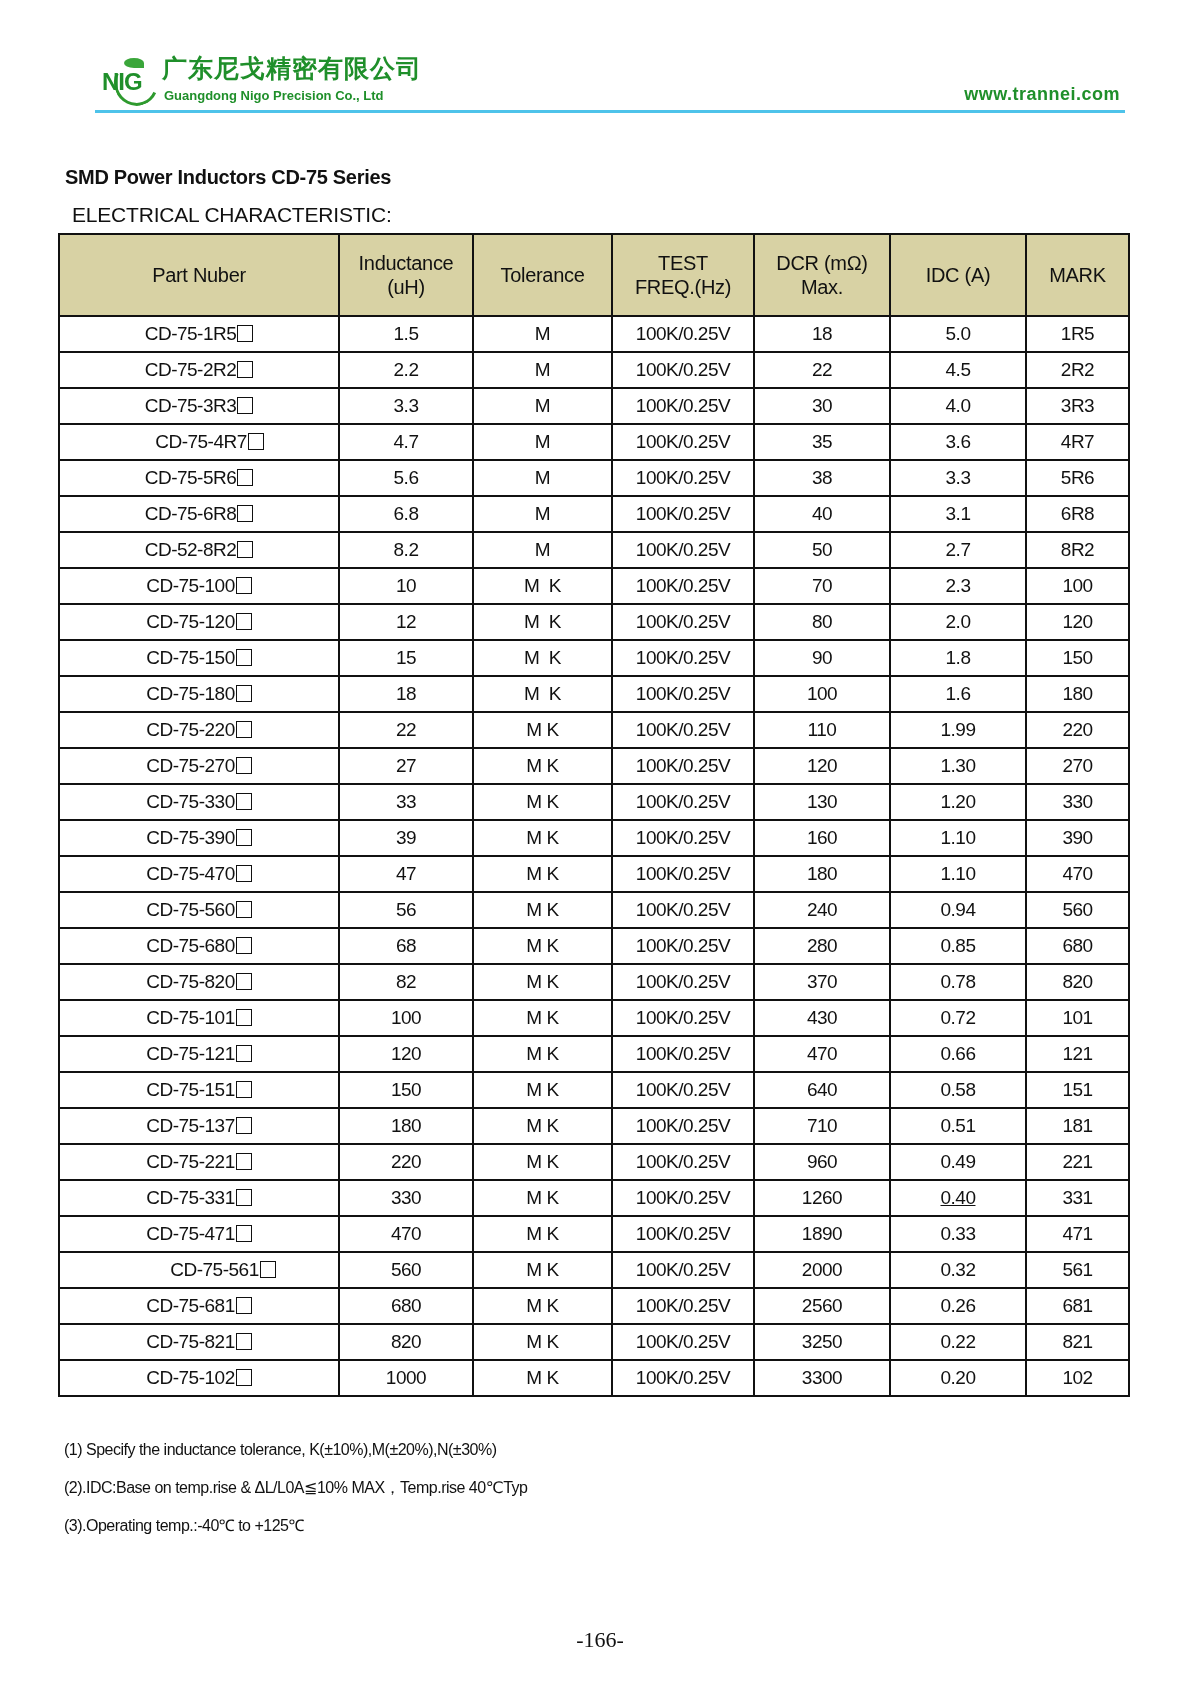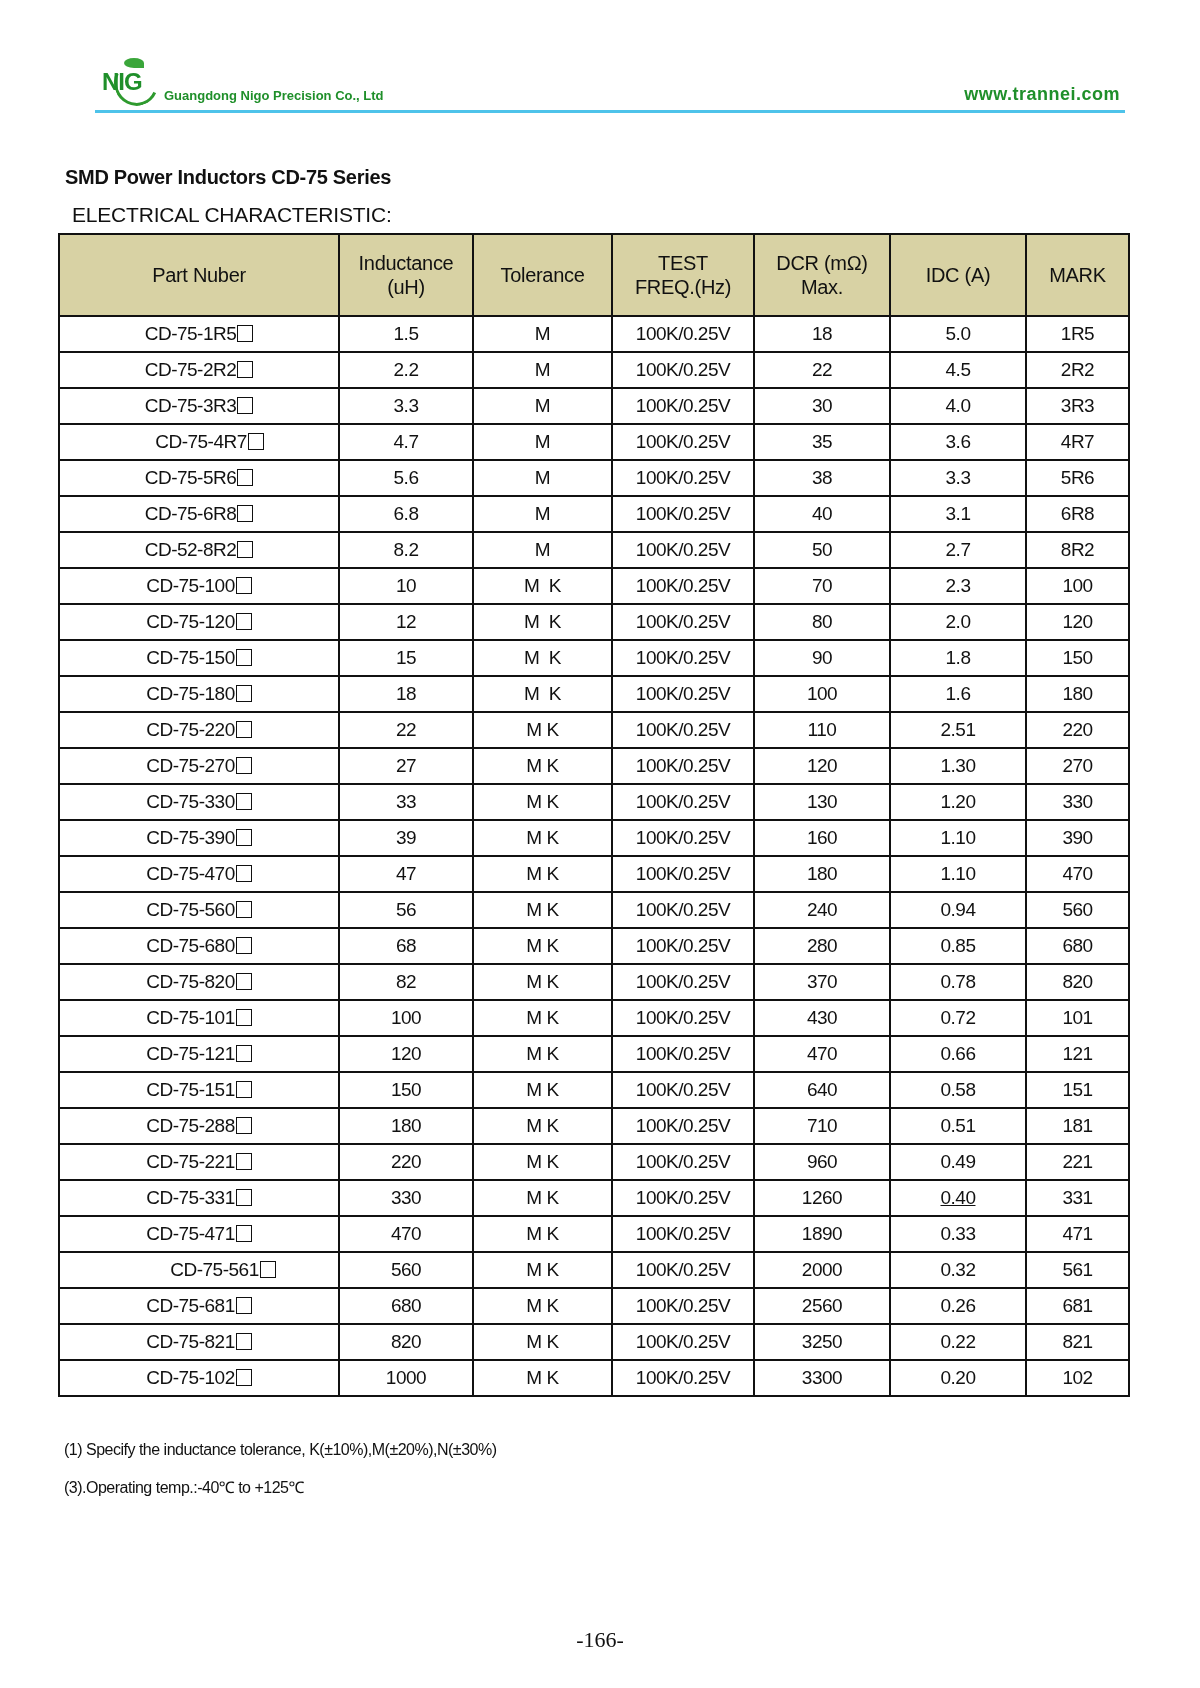--- a/index.html
+++ b/index.html
@@ -29,20 +29,21 @@
 </style>
 </head>
 <body>
 
 <div class="header">
   <div class="logo-mark">
     <div class="arc"></div>
     <div class="leaf"></div>
     <span class="nig">NIG</span>
   </div>
+  <div class="company-cn">广东尼戈精密有限公司</div>
   <div class="company-en">Guangdong Nigo Precision Co., Ltd</div>
   <div class="website">www.trannei.com</div>
   <div class="rule"></div>
 </div>
 
 <div class="title">SMD Power Inductors  CD-75 Series</div>
 <div class="subtitle">ELECTRICAL CHARACTERISTIC:</div>
 
 <table class="spec">
   <colgroup>
@@ -181,21 +182,21 @@
         <td><span style="white-space: pre;">100</span></td>
         <td><span style="white-space: pre;">1.6</span></td>
         <td><span style="white-space: pre;">180</span></td>
       </tr>
       <tr>
         <td><span style="white-space: pre;">CD-75-220</span><span class="box"></span></td>
         <td><span style="white-space: pre;">22</span></td>
         <td><span style="white-space: pre;">M K</span></td>
         <td><span style="white-space: pre;">100K/0.25V</span></td>
         <td><span style="white-space: pre;">110</span></td>
-        <td><span style="white-space: pre;">2.51</span></td>
+        <td><span style="white-space: pre;">1.99</span></td>
         <td><span style="white-space: pre;">220</span></td>
       </tr>
       <tr>
         <td><span style="white-space: pre;">CD-75-270</span><span class="box"></span></td>
         <td><span style="white-space: pre;">27</span></td>
         <td><span style="white-space: pre;">M K</span></td>
         <td><span style="white-space: pre;">100K/0.25V</span></td>
         <td><span style="white-space: pre;">120</span></td>
         <td><span style="white-space: pre;">1.30</span></td>
         <td><span style="white-space: pre;">270</span></td>
@@ -275,21 +276,21 @@
       <tr>
         <td><span style="white-space: pre;">CD-75-151</span><span class="box"></span></td>
         <td><span style="white-space: pre;">150</span></td>
         <td><span style="white-space: pre;">M K</span></td>
         <td><span style="white-space: pre;">100K/0.25V</span></td>
         <td><span style="white-space: pre;">640</span></td>
         <td><span style="white-space: pre;">0.58</span></td>
         <td><span style="white-space: pre;">151</span></td>
       </tr>
       <tr>
-        <td><span style="white-space: pre;">CD-75-288</span><span class="box"></span></td>
+        <td><span style="white-space: pre;">CD-75-137</span><span class="box"></span></td>
         <td><span style="white-space: pre;">180</span></td>
         <td><span style="white-space: pre;">M K</span></td>
         <td><span style="white-space: pre;">100K/0.25V</span></td>
         <td><span style="white-space: pre;">710</span></td>
         <td><span style="white-space: pre;">0.51</span></td>
         <td><span style="white-space: pre;">181</span></td>
       </tr>
       <tr>
         <td><span style="white-space: pre;">CD-75-221</span><span class="box"></span></td>
         <td><span style="white-space: pre;">220</span></td>
@@ -351,16 +352,17 @@
         <td><span style="white-space: pre;">100K/0.25V</span></td>
         <td><span style="white-space: pre;">3300</span></td>
         <td><span style="white-space: pre;">0.20</span></td>
         <td><span style="white-space: pre;">102</span></td>
       </tr>
     </tbody>
 </table>
 
 <div class="notes">
   <div>(1) Specify the inductance tolerance, K(±10%),M(±20%),N(±30%)</div>
+  <div>(2).IDC:Base on temp.rise &amp; ΔL/L0A≦10% MAX，Temp.rise 40℃Typ</div>
   <div>(3).Operating temp.:-40℃ to +125℃</div>
 </div>
 
 <div class="page-num">-166-</div>
 
 </body></html>

